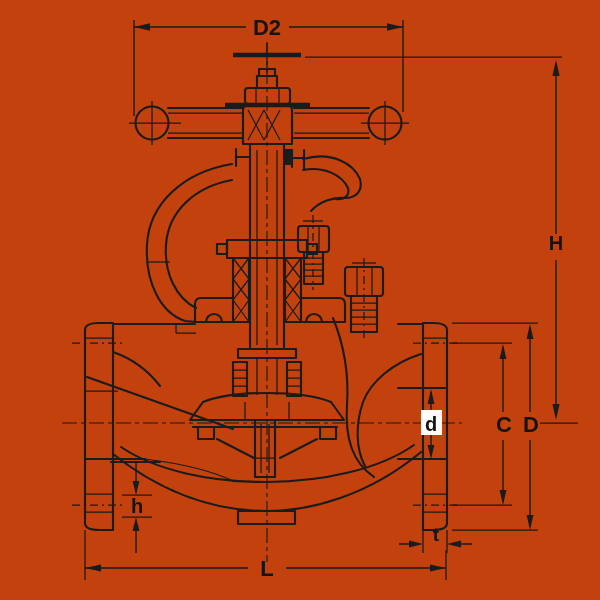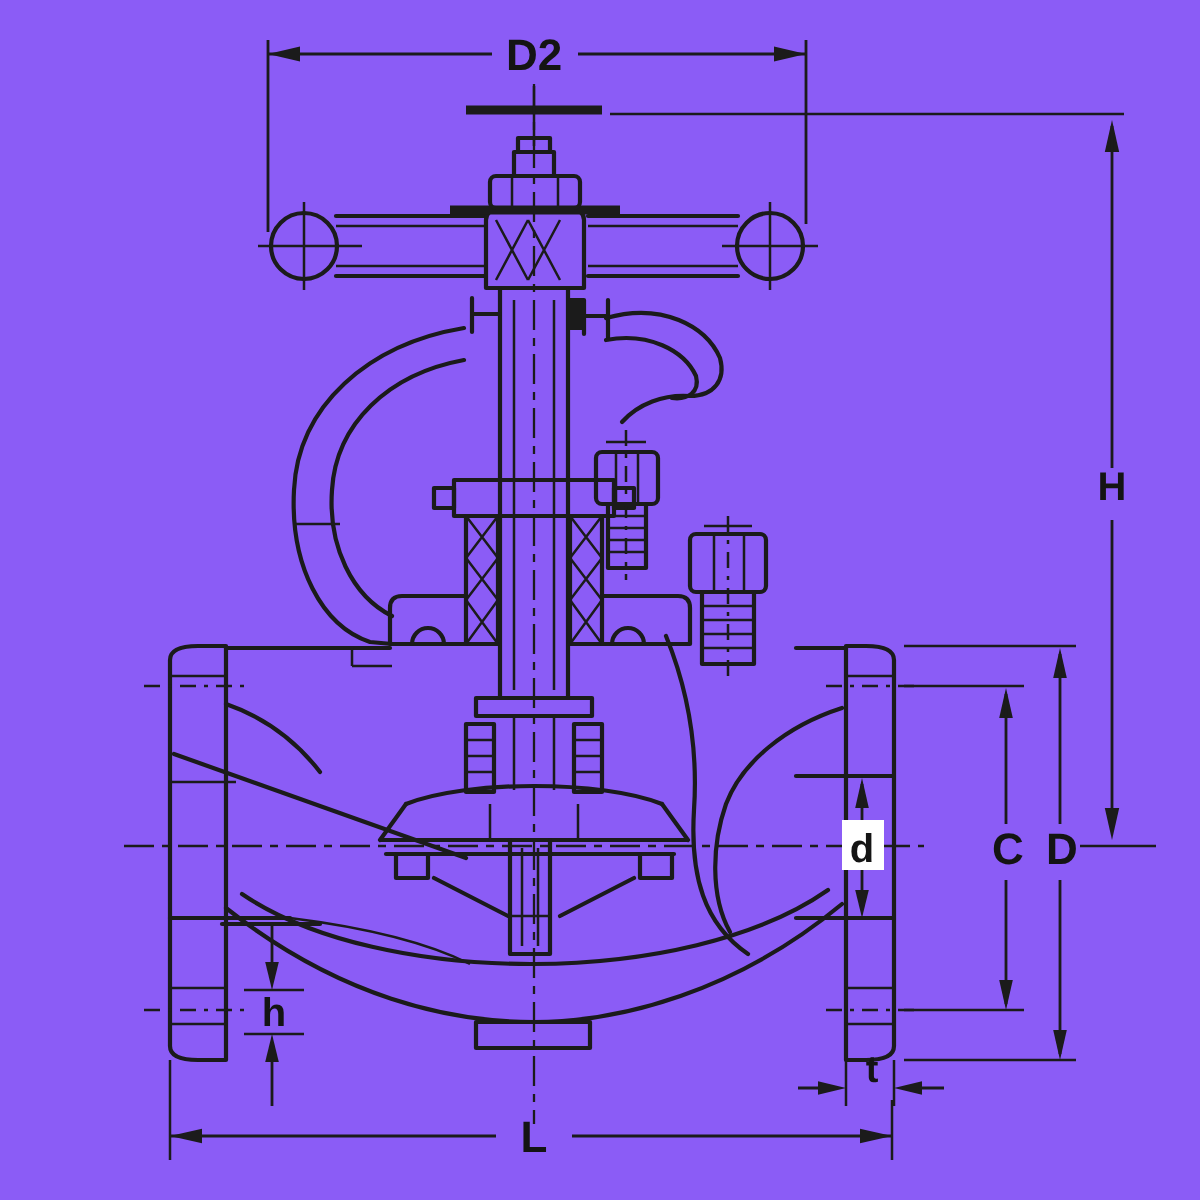--- a/index.html
+++ b/index.html
@@ -1,16 +1,16 @@
 <!DOCTYPE html>
 <html><head>
 <meta charset="utf-8">
 <style>
   html,body{margin:0;padding:0;background:#ffffff;}
-  .stage{position:relative;width:600px;height:600px;background:#8b5cf6;overflow:hidden;}
+  .stage{position:relative;width:600px;height:600px;background:#c2410c;overflow:hidden;}
   svg{display:block;}
   .ln{fill:none;stroke:#1b1b1b;stroke-width:2.1;stroke-linecap:round;stroke-linejoin:round;}
   .thin{fill:none;stroke:#1b1b1b;stroke-width:1.25;stroke-linecap:butt;}
   .dim{fill:none;stroke:#1b1b1b;stroke-width:1.4;stroke-linecap:butt;}
   .thick{fill:none;stroke:#1b1b1b;stroke-width:4.4;stroke-linecap:butt;}
   .dash{fill:none;stroke:#1b1b1b;stroke-width:1.15;stroke-dasharray:15 4 4 4;}
   .dashb{fill:none;stroke:#1b1b1b;stroke-width:1.25;stroke-dasharray:8 4 2 4;}
   .ah{fill:#1b1b1b;stroke:none;}
   .lbl{font:700 22px "Liberation Sans", sans-serif;fill:#141414;text-anchor:middle;}
   .halo{fill:#ffffff;stroke:none;}

